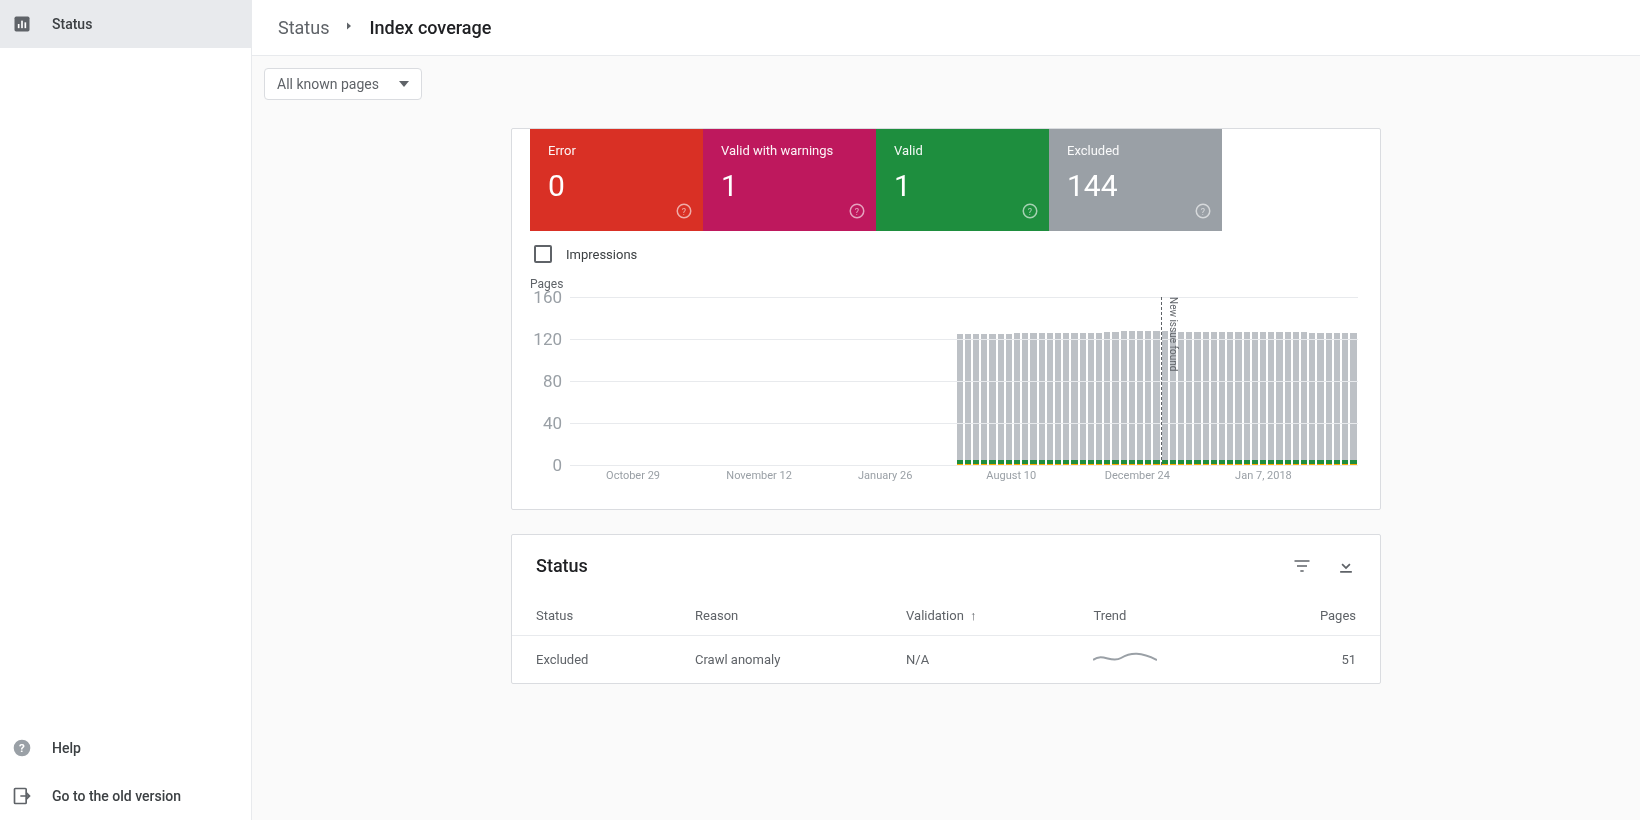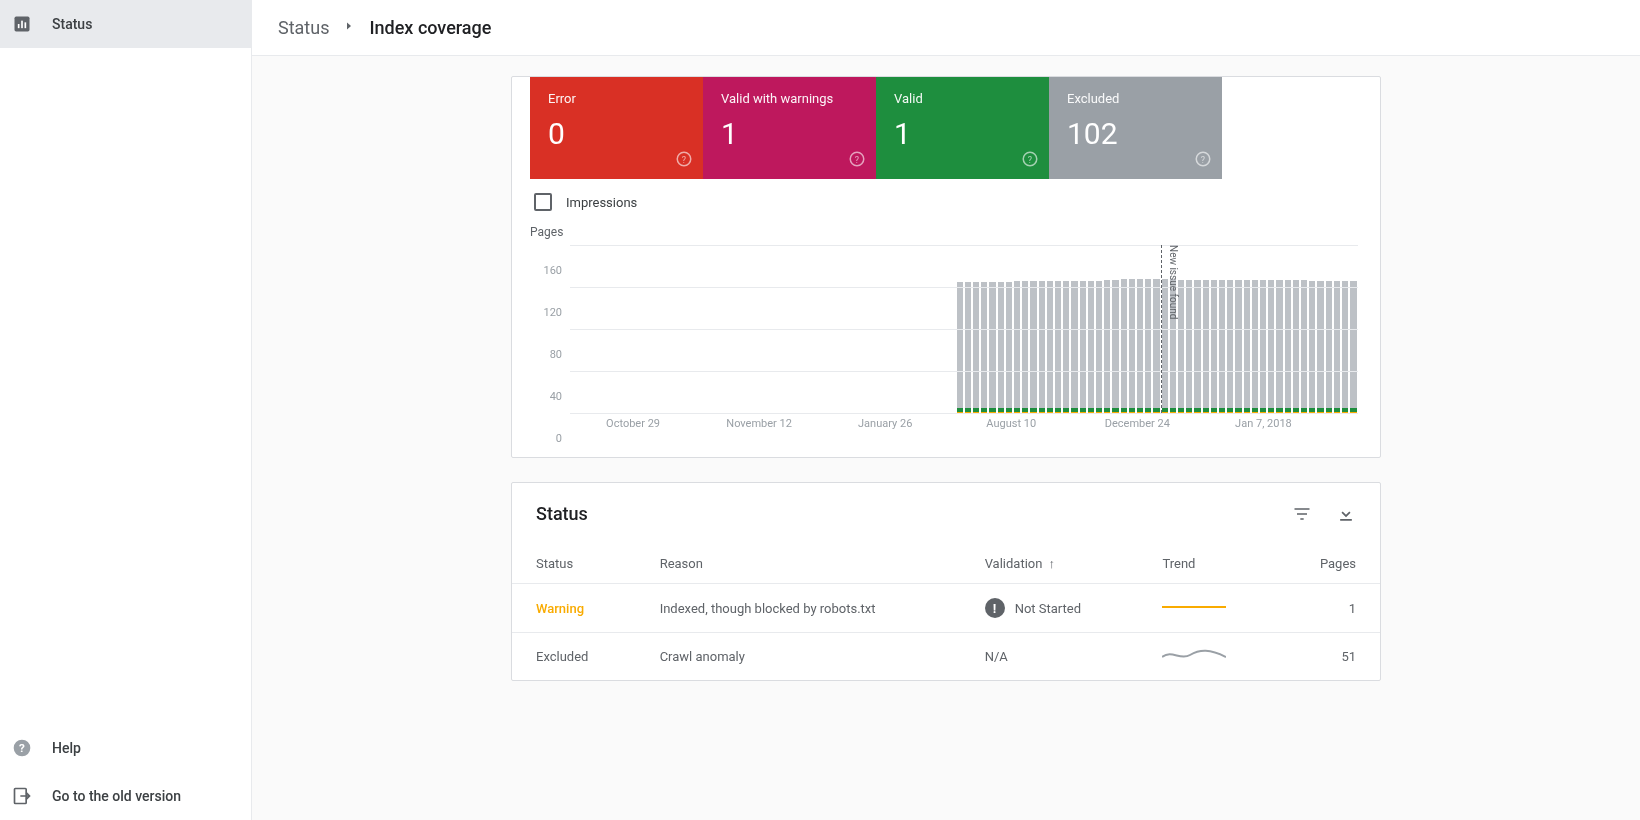--- a/index.html
+++ b/index.html
@@ -29,21 +29,21 @@
 .metric.warnings { background: #be185d; }
 .metric.valid { background: #1e8e3e; }
 .metric.excluded { background: #9aa0a6; }
 .impressions { display: flex; align-items: center; gap: 14px; padding: 14px 22px; font-size: 13px; color: #3c4043; }
 .impressions .box { width: 18px; height: 18px; border: 2px solid #5f6368; border-radius: 2px; cursor: pointer; }
 .chartwrap { padding: 0 18px 22px 18px; }
 .chart-title { font-size: 12px; color: #5f6368; margin-bottom: 6px; }
 .chart { position: relative; height: 190px; }
 .chart-plot { position: absolute; left: 40px; right: 4px; top: 0; bottom: 22px; }
 .chart-y { position: absolute; left: 0; top: 0; bottom: 22px; width: 38px; }
-.chart-y div { position: absolute; right: 6px; transform: translateY(-50%); font-size: 11px; color: #9aa0a6; margin-top: 25px; }
+.chart-y div { position: absolute; right: 6px; transform: translateY(-50%); font-size: 17px; color: #9aa0a6; }
 .chart-x { position: absolute; left: 40px; right: 4px; bottom: 0; height: 18px; }
 .chart-x div { position: absolute; transform: translateX(-50%); font-size: 11px; color: #9aa0a6; white-space: nowrap; }
 .bars { position: absolute; inset: 0; display: flex; align-items: flex-end; }
 .bar { flex: 1; margin: 0 1px; display: flex; flex-direction: column; justify-content: flex-end; }
 .seg { width: 100%; }
 .gridline { position: absolute; left: 0; right: 0; border-top: 1px solid #e8eaed; }
 .annot { position: absolute; top: 0; bottom: 0; border-left: 1.5px dashed #5f6368; }
 .annot span { position: absolute; left: 6px; top: 0; font-size: 10px; color: #5f6368; writing-mode: vertical-rl; text-orientation: mixed; }
 .status-card .header2 { display: flex; align-items: center; justify-content: space-between; padding: 20px 24px 10px; }
 .status-card h2 { font-size: 18px; font-weight: 500; color: #202124; }
@@ -100,20 +100,28 @@
     <div class="header">
       <span class="crumb">Status</span>
       <span class="chev">
         <svg width="12" height="12" viewBox="0 0 24 24" fill="#5f6368">
             <path d="M8 5l8 7-8 7z"></path>
           </svg>
       </span>
       <span class="title">Index coverage</span>
     </div>
 
+    <div class="filterbar">
+      <div class="dropdown">
+        <span>All known pages</span>
+        <svg width="10" height="10" viewBox="0 0 10 6">
+            <path d="M0 0l5 6 5-6z" fill="#5f6368"></path>
+          </svg>
+      </div>
+    </div>
 
     <div class="content">
       <div class="card">
         <div class="metrics">
           <div class="metric error">
             <div class="label">Error</div>
             <div class="value">0</div>
             <span class="help"><svg width="18" height="18" viewBox="0 0 24 24" fill="none" stroke="#fff" stroke-width="2">
                   <circle cx="12" cy="12" r="9"></circle>
                   <text x="12" y="17" text-anchor="middle" fill="#fff" font-size="12" stroke="none">?</text>
@@ -130,21 +138,21 @@
           <div class="metric valid">
             <div class="label">Valid</div>
             <div class="value">1</div>
             <span class="help"><svg width="18" height="18" viewBox="0 0 24 24" fill="none" stroke="#fff" stroke-width="2">
                   <circle cx="12" cy="12" r="9"></circle>
                   <text x="12" y="17" text-anchor="middle" fill="#fff" font-size="12" stroke="none">?</text>
                 </svg></span>
           </div>
           <div class="metric excluded">
             <div class="label">Excluded</div>
-            <div class="value">102</div>
+            <div class="value">144</div>
             <span class="help"><svg width="18" height="18" viewBox="0 0 24 24" fill="none" stroke="#fff" stroke-width="2">
                   <circle cx="12" cy="12" r="9"></circle>
                   <text x="12" y="17" text-anchor="middle" fill="#fff" font-size="12" stroke="none">?</text>
                 </svg></span>
           </div>
         </div>
         <div class="impressions">
           <span class="box"></span>
           <span>Impressions</span>
         </div>
@@ -491,32 +499,20 @@
               <tr>
             <th>Status</th>
             <th>Reason</th>
             <th><span>Validation</span><span class="arrow-up">↑</span></th>
             <th>Trend</th>
             <th>Pages</th>
           </tr>
             </thead>
           <tbody id="status-rows">
               <tr>
-                <td><span class="status-warning">Warning</span></td>
-                <td>Indexed, though blocked by robots.txt</td>
-                <td><span class="validation-pill">
-                    <span class="circ">!</span>
-                    <span>Not Started</span>
-                  </span></td>
-                <td><svg class="spark" viewBox="0 0 64 16">
-                    <line x1="0" y1="8" x2="64" y2="8" stroke="#f9ab00" stroke-width="2"></line>
-                  </svg></td>
-                <td>1</td>
-              </tr>
-              <tr>
                 <td><span class="">Excluded</span></td>
                 <td>Crawl anomaly</td>
                 <td>N/A</td>
                 <td><svg class="spark" viewBox="0 0 64 16">
                     <path d="M0 10 C10 2 18 14 28 8 S48 2 64 10" stroke="#9aa0a6" stroke-width="2" fill="none"></path>
                   </svg></td>
                 <td>51</td>
               </tr>
             </tbody>
         </table>

